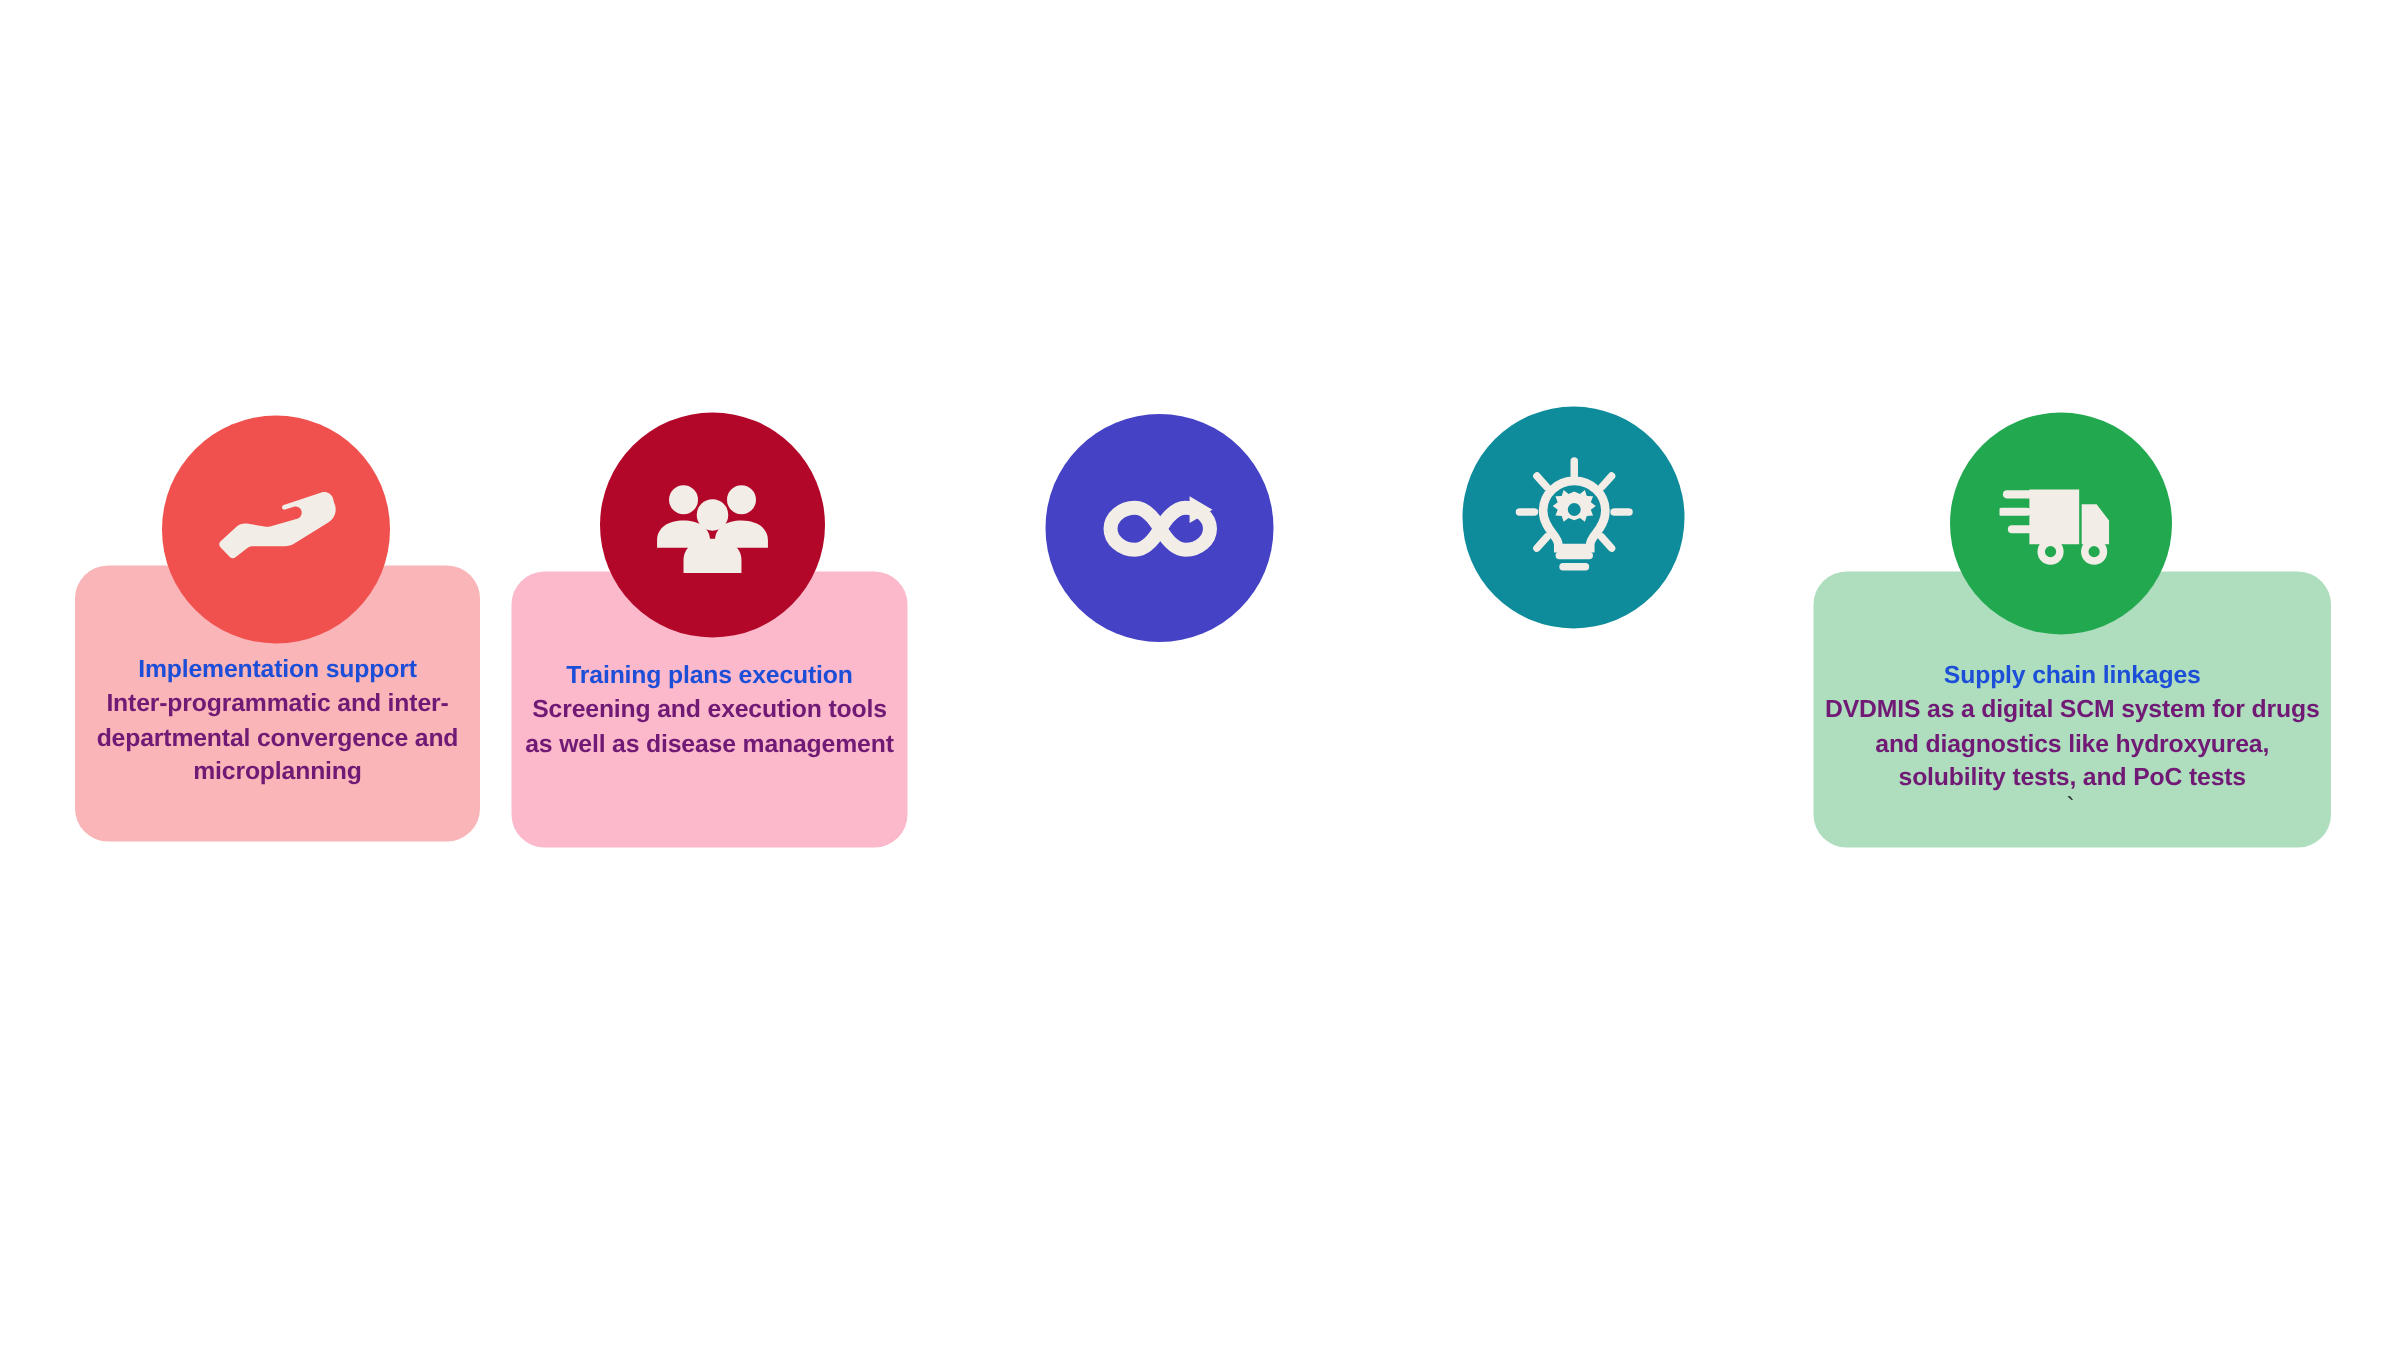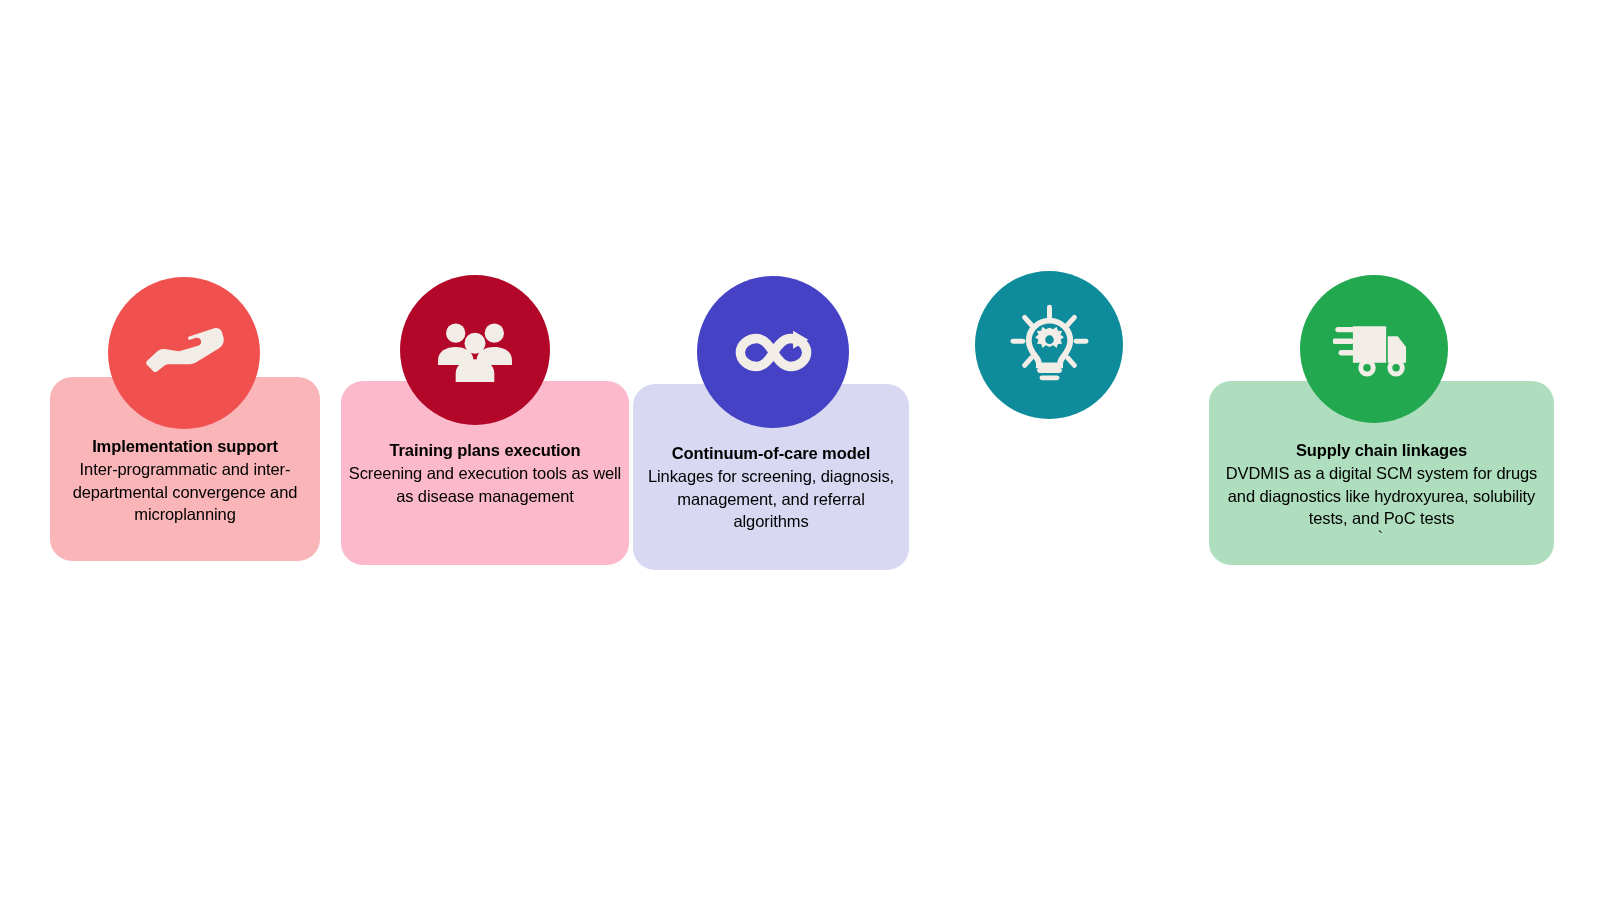--- a/index.html
+++ b/index.html
@@ -31,28 +31,28 @@
     position: absolute;
     left: 0;
     right: 0;
     top: 58px;
     padding: 0 6px;
     box-sizing: border-box;
   }
   .card-title {
     font-size: 16.5px;
     font-weight: bold;
-    color: #000000;
+    color: #1d4ed8;
     line-height: 1.35;
     letter-spacing: -0.1px;
   }
   .card-desc {
     font-size: 16.5px;
-    font-weight: normal;
-    color: #000000;
+    font-weight: bold;
+    color: #701a75;
     line-height: 1.35;
     letter-spacing: -0.1px;
     margin-top: 1px;
   }
   .icon-circle {
     position: absolute;
     border-radius: 50%;
     display: flex;
     align-items: center;
     justify-content: center;
@@ -77,43 +77,37 @@
         <div class="card-desc">Inter-programmatic and inter-departmental convergence and microplanning</div>
       </div>
     </div>
     <div class="icon-circle" style="left: 108px; top: 277px; width: 152px; height: 152px; background: rgb(240, 81, 78);">
       <span>
         <svg width="85" height="85" viewBox="0 0 100 100" xmlns="http://www.w3.org/2000/svg">
           <path fill="#F2EDE6" d="M94 24.5c-1.4-3.6-5.3-5.4-9-4.2L55.5 30.1c-1 .3-1.6 1.4-1.3 2.4.3 1 1.4 1.6 2.4 1.3l6.8-2.2c2.6-.8 5.3.7 6 3.3.7 2.6-.8 5.3-3.4 6L44.7 47c-1.1.3-2.2.4-3.3.2l-14.6-2.4c-3-.5-6.1.4-8.4 2.4L6 58.6c-1.4 1.2-1.5 3.4-.2 4.7l7.4 7.6c1.2 1.2 3.1 1.3 4.4.3l9.4-7.3c1.2-.9 2.6-1.4 4.1-1.4h25.3c2.6 0 5.2-.7 7.4-2.1l26.9-16.7c5.1-3.2 7-9.7 4.3-15.2z"></path>
         </svg>
       </span>
     </div>
-    <div class="card" style="left: 341px; top: 381px; width: 288px; height: 184px; background: rgb(251, 185, 203);">
+    <div class="card" style="left: 341px; top: 381px; width: 264px; height: 184px; background: rgb(251, 185, 203);">
       <div class="card-text">
         <div class="card-title">Training plans execution</div>
         <div class="card-desc">Screening and execution tools as well as disease management</div>
       </div>
     </div>
     <div class="icon-circle" style="left: 400px; top: 275px; width: 150px; height: 150px; background: rgb(179, 7, 41);">
       <span>
         <svg width="84" height="84" viewBox="0 0 100 100" xmlns="http://www.w3.org/2000/svg">
           <circle cx="27" cy="30" r="11.5" fill="#F2EDE6"></circle>
           <path fill="#F2EDE6" d="M6 62c0-10 9.4-15.5 21-15.5S48 52 48 62v6H6z"></path>
           <circle cx="73" cy="30" r="11.5" fill="#F2EDE6"></circle>
           <path fill="#F2EDE6" d="M52 62c0-10 9.4-15.5 21-15.5S94 52 94 62v6H52z"></path>
           <circle cx="50" cy="42" r="12.5" fill="#F2EDE6"></circle>
           <path fill="#F2EDE6" d="M27 78c0-11 10.3-17 23-17s23 6 23 17v10H27z"></path>
         </svg>
       </span>
-    </div>
-    <div class="card" style="left: 633px; top: 384px; width: 276px; height: 186px; background: rgb(217, 216, 243);">
-      <div class="card-text">
-        <div class="card-title">Continuum-of-care model</div>
-        <div class="card-desc">Linkages for screening, diagnosis, management, and referral algorithms</div>
-      </div>
     </div>
     <div class="icon-circle" style="left: 697px; top: 276px; width: 152px; height: 152px; background: rgb(69, 66, 198);">
       <span>
         <svg width="85" height="85" viewBox="0 0 100 100" xmlns="http://www.w3.org/2000/svg">
           <path fill="none" stroke="#F2EDE6" stroke-width="11" stroke-linecap="round" d="M50 50c-6.5 11-12.6 16.5-19.9 16.5C19.6 66.5 11 59 11 50s8.6-16.5 19.1-16.5C37.4 33.5 43.5 39 50 50z"></path>
           <path fill="none" stroke="#F2EDE6" stroke-width="11" stroke-linecap="round" d="M50 50c6.5-11 12.6-16.5 19.9-16.5C80.4 33.5 89 41 89 50s-8.6 16.5-19.1 16.5C62.6 66.5 56.5 61 50 50z"></path>
           <path fill="#F2EDE6" d="M73 24.5l18 10.5-18 10.5z"></path>
         </svg>
       </span>
     </div>

